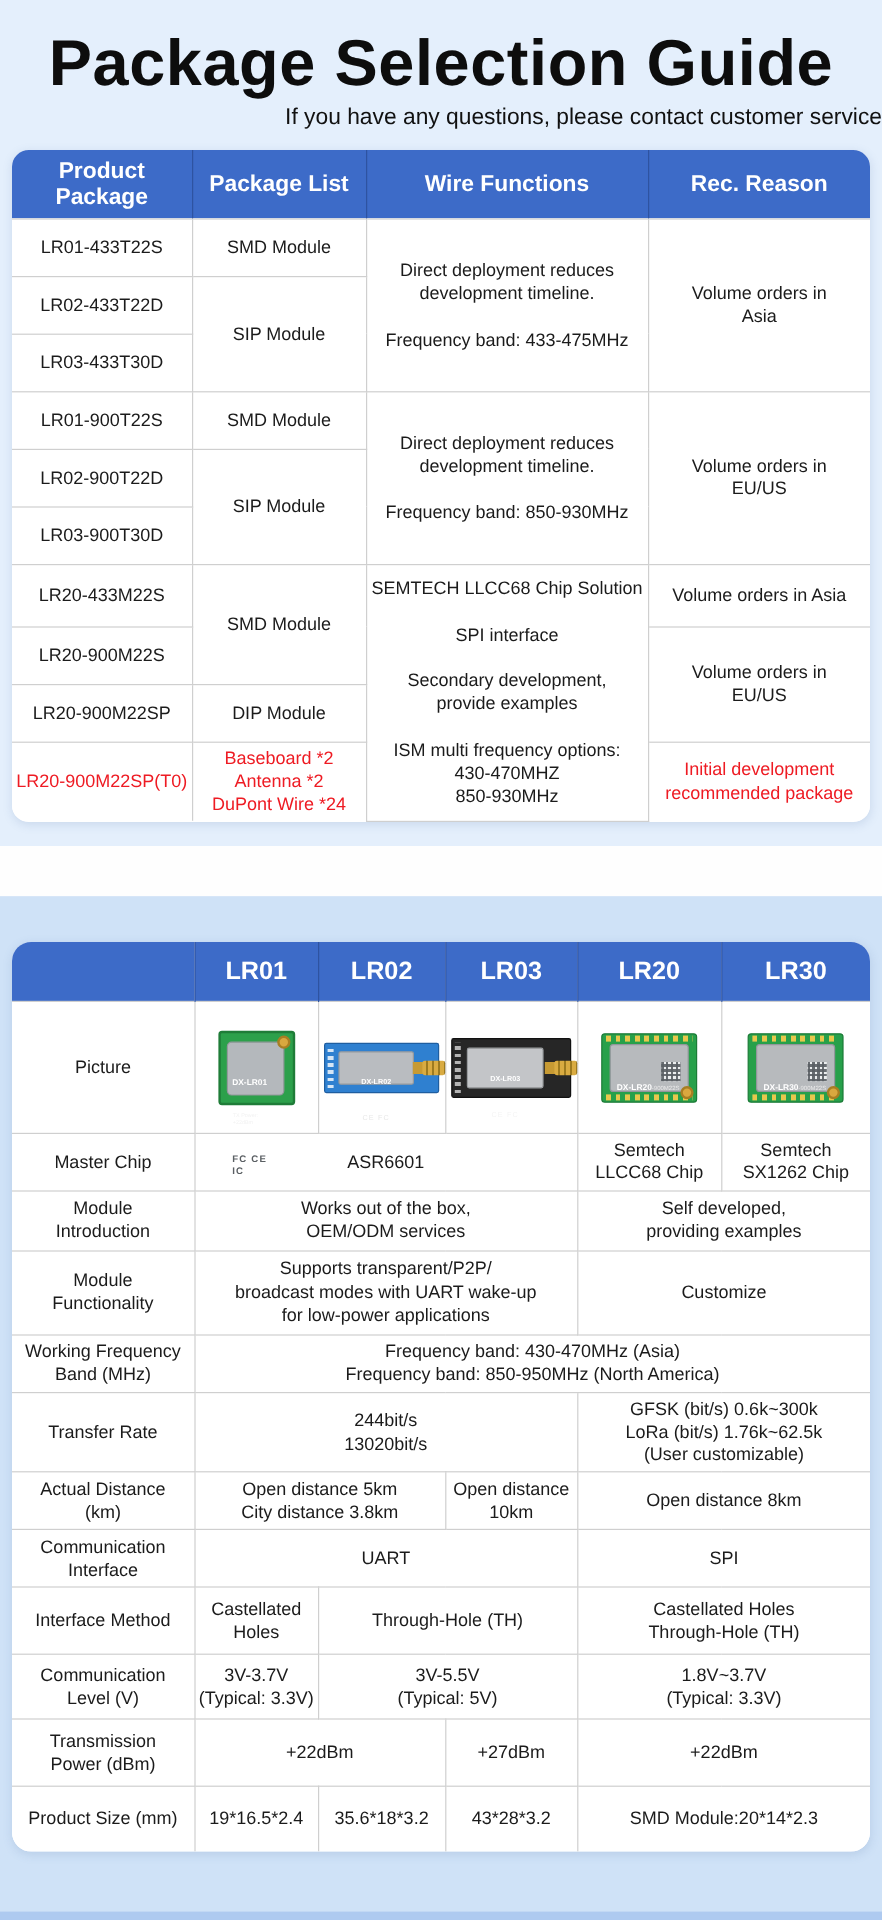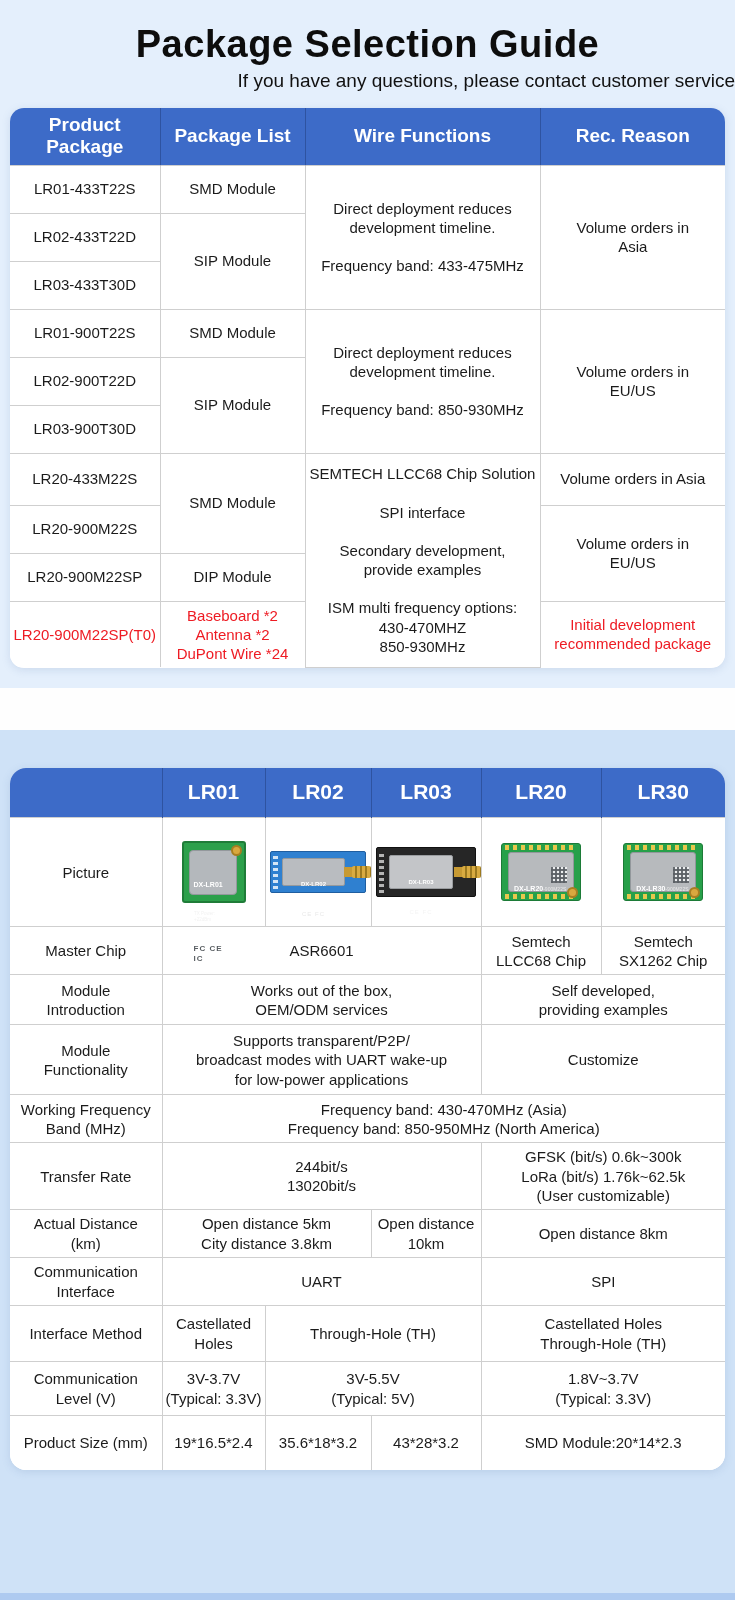--- a/index.html
+++ b/index.html
@@ -11,21 +11,21 @@
     flex-direction: column;
     font-family: "Liberation Sans", sans-serif;
     color: #1b1b1b;
     background: #cfe2f7;
   }
 
   
   .section1 { background: #e4effc; padding: 24px 0 20px; }
   .big-title {
     text-align: center;
-    font-size: 38px;
+    font-size: 54px;
     font-weight: bold;
     letter-spacing: 0.5px;
     line-height: 1.08;
     color: #0d0d0d;
   }
   .subtitle {
     text-align: right;
     font-size: 19px;
     margin-top: 5px;
     color: #111;
@@ -418,20 +418,27 @@
         <td class="rowlabel">Communication
 Level (V)</td>
         <td>3V-3.7V
 (Typical: 3.3V)</td>
         <td colspan="2">3V-5.5V
 (Typical: 5V)</td>
         <td colspan="2">1.8V~3.7V
 (Typical: 3.3V)</td>
       </tr>
 
+      <tr class="h56">
+        <td class="rowlabel">Transmission
+Power (dBm)</td>
+        <td colspan="2">+22dBm</td>
+        <td>+27dBm</td>
+        <td colspan="2">+22dBm</td>
+      </tr>
 
       <tr class="h54">
         <td class="rowlabel">Product Size (mm)</td>
         <td>19*16.5*2.4</td>
         <td>35.6*18*3.2</td>
         <td>43*28*3.2</td>
         <td colspan="2">SMD Module:20*14*2.3</td>
       </tr>
     </tbody>
       </table>

